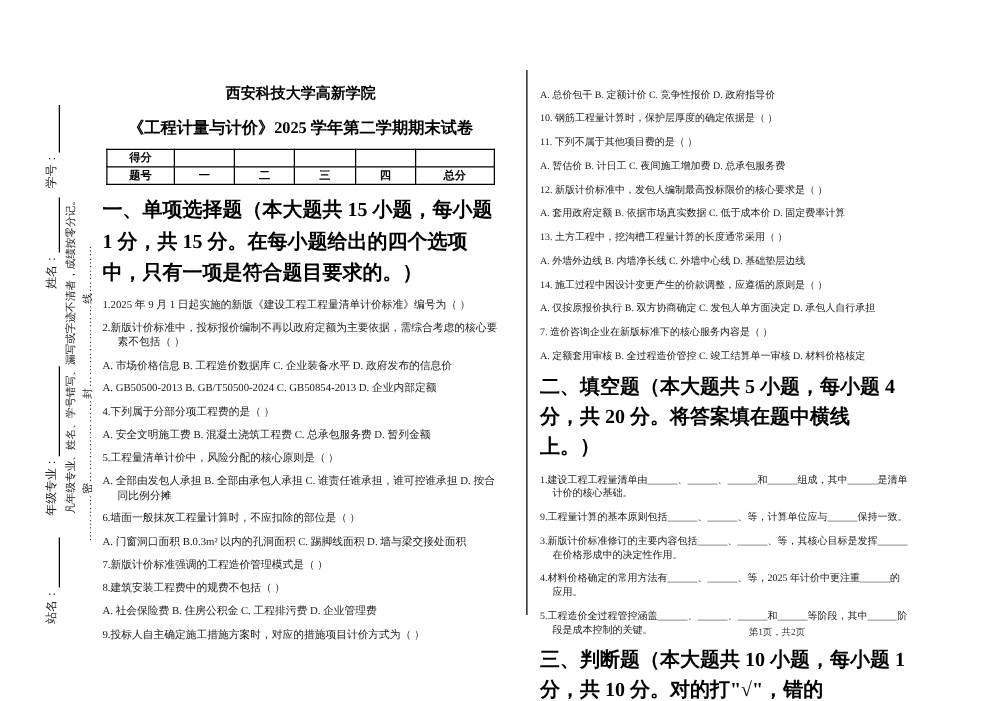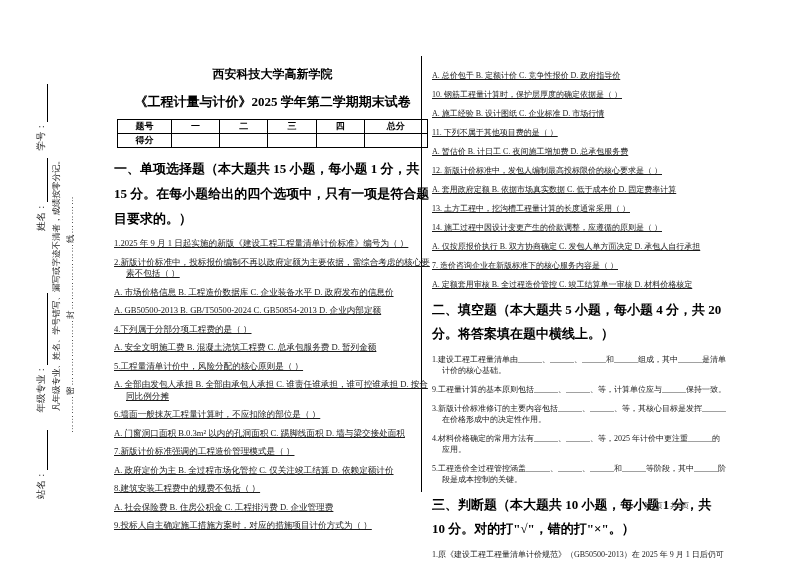--- a/index.html
+++ b/index.html
@@ -8,35 +8,35 @@
   
   .seal-wrap{position:absolute;left:28px;top:0;width:561px;height:66px;
              transform-origin:0 0;transform:rotate(-90deg) translateX(-561px);}
   .seal-fields{display:flex;align-items:flex-end;font-size:9.5px;white-space:nowrap;height:20px;color:#222;}
   .blank-line{display:inline-block;border-bottom:1px solid #000;height:9px;vertical-align:bottom;}
   .bl-40{width:40px}.bl-72{width:72px}.bl-44{width:44px}.bl-38{width:38px}
   .seal-warning{font-size:8.5px;margin-top:3px;margin-left:150px;white-space:nowrap;color:#222;}
   .seal-dots{font-size:8.5px;margin-top:2px;margin-left:128px;letter-spacing:1px;white-space:nowrap;color:#222;}
   
   .divider{position:absolute;left:421px;top:56px;width:1px;height:436px;background:#000;}
-  .col-left{position:absolute;left:114px;top:66px;width:317px;}
+  .col-left{position:absolute;left:82px;top:66px;width:317px;}
   .col-right{position:absolute;left:432px;top:62px;width:294px;}
   
   .school{text-align:center;font-weight:bold;font-size:12px;color:#000;}
   .exam-title{text-align:center;font-weight:bold;font-size:13px;color:#000;margin-top:10px;}
   table.score{width:98%;margin:8px auto 0 auto;border-collapse:collapse;font-size:9px;table-layout:fixed;}
   table.score td{border:1px solid #000;height:13px;text-align:center;padding:0;font-weight:bold;color:#000;}
   td.c-first{width:17%;} td.c-last{width:20%;}
   
-  .sec-title{font-weight:bold;font-size:13px;line-height:25px;color:#000;margin-top:8px;}
-  .q,.opts{font-size:8.6px;line-height:11.5px;margin-top:7px;padding-left:12px;text-indent:-12px;text-decoration:underline;}
+  .sec-title{font-weight:bold;font-size:16px;line-height:25px;color:#000;margin-top:8px;}
+  .q,.opts{font-size:8.6px;line-height:11.5px;margin-top:7px;padding-left:12px;text-indent:-12px;}
   .col-right .q,.col-right .opts{font-size:8px;margin-top:8px;line-height:11px;}
   .fill,.judge{font-size:8px;line-height:11px;margin-top:8px;padding-left:10px;text-indent:-10px;}
   .col-right .sec-title{line-height:24px;}
-  .footer{position:absolute;left:644px;top:501px;font-size:7.5px;color:#333;}
+  .footer{position:absolute;left:599px;top:501px;font-size:7.5px;color:#333;}
 </style>
 </head>
 <body>
 
 <div class="page">
 
   <div class="seal-wrap">
     <div class="seal-fields">
       <span style="margin-left:62px">站名：</span>
         <span class="blank-line bl-40"></span>
@@ -53,66 +53,65 @@
 
   <div class="divider"></div>
 
   <div class="col-left">
     <div class="school">西安科技大学高新学院</div>
     <div class="exam-title">《工程计量与计价》2025 学年第二学期期末试卷</div>
 
     <table class="score">
       <tbody>
           <tr>
+        <td class="c-first">得分</td>
+        <td></td>
+        <td></td>
+        <td></td>
+        <td></td>
+        <td class="c-last"></td>
+      </tr>
+      <tr>
         <td class="c-first">题号</td>
         <td>一</td>
         <td>二</td>
         <td>三</td>
         <td>四</td>
         <td class="c-last">总分</td>
-      </tr>
-      <tr>
-        <td class="c-first">得分</td>
-        <td></td>
-        <td></td>
-        <td></td>
-        <td></td>
-        <td class="c-last"></td>
       </tr>
     </tbody>
       </table>
 
     <div class="sec-title">一、单项选择题（本大题共 15 小题，每小题 1 分，共 15 分。在每小题给出的四个选项中，只有一项是符合题目要求的。）</div>
 
     <div class="q">1.2025 年 9 月 1 日起实施的新版《建设工程工程量清单计价标准》编号为（ ）</div>
     <div class="q">2.新版计价标准中，投标报价编制不再以政府定额为主要依据，需综合考虑的核心要素不包括（ ）</div>
     <div class="opts">A. 市场价格信息 B. 工程造价数据库 C. 企业装备水平 D. 政府发布的信息价</div>
     <div class="opts">A. GB50500-2013 B. GB/T50500-2024 C. GB50854-2013 D. 企业内部定额</div>
     <div class="q">4.下列属于分部分项工程费的是（ ）</div>
     <div class="opts">A. 安全文明施工费 B. 混凝土浇筑工程费 C. 总承包服务费 D. 暂列金额</div>
     <div class="q">5.工程量清单计价中，风险分配的核心原则是（ ）</div>
     <div class="opts">A. 全部由发包人承担 B. 全部由承包人承担 C. 谁责任谁承担，谁可控谁承担 D. 按合同比例分摊</div>
     <div class="q">6.墙面一般抹灰工程量计算时，不应扣除的部位是（ ）</div>
     <div class="opts">A. 门窗洞口面积 B.0.3m² 以内的孔洞面积 C. 踢脚线面积 D. 墙与梁交接处面积</div>
     <div class="q">7.新版计价标准强调的工程造价管理模式是（ ）</div>
-    <div class="opts">A. 政府定价为主 B. 全过程市场化管控 C. 仅关注竣工结算 D. 依赖定额计价</div>
     <div class="q">8.建筑安装工程费中的规费不包括（ ）</div>
     <div class="opts">A. 社会保险费 B. 住房公积金 C. 工程排污费 D. 企业管理费</div>
     <div class="q">9.投标人自主确定施工措施方案时，对应的措施项目计价方式为（ ）</div>
   </div>
 
   <div class="col-right">
     <div class="opts">A. 总价包干 B. 定额计价 C. 竞争性报价 D. 政府指导价</div>
     <div class="q">10. 钢筋工程量计算时，保护层厚度的确定依据是（ ）</div>
-    <div class="opts">A. 施工经验 B. 设计图纸 C. 企业标准 D. 市场行情</div>
     <div class="q">11. 下列不属于其他项目费的是（ ）</div>
     <div class="opts">A. 暂估价 B. 计日工 C. 夜间施工增加费 D. 总承包服务费</div>
     <div class="q">12. 新版计价标准中，发包人编制最高投标限价的核心要求是（ ）</div>
     <div class="opts">A. 套用政府定额 B. 依据市场真实数据 C. 低于成本价 D. 固定费率计算</div>
     <div class="q">13. 土方工程中，挖沟槽工程量计算的长度通常采用（ ）</div>
+    <div class="opts">A. 外墙外边线 B. 内墙净长线 C. 外墙中心线 D. 基础垫层边线</div>
     <div class="q">14. 施工过程中因设计变更产生的价款调整，应遵循的原则是（ ）</div>
     <div class="opts">A. 仅按原报价执行 B. 双方协商确定 C. 发包人单方面决定 D. 承包人自行承担</div>
     <div class="q">7. 造价咨询企业在新版标准下的核心服务内容是（ ）</div>
     <div class="opts">A. 定额套用审核 B. 全过程造价管控 C. 竣工结算单一审核 D. 材料价格核定</div>
 
     <div class="sec-title">二、填空题（本大题共 5 小题，每小题 4 分，共 20 分。将答案填在题中横线上。）</div>
     <div class="fill">1.建设工程工程量清单由______、______、______和______组成，其中______是清单计价的核心基础。</div>
     <div class="fill">9.工程量计算的基本原则包括______、______、等，计算单位应与______保持一致。</div>
     <div class="fill">3.新版计价标准修订的主要内容包括______、______、等，其核心目标是发挥______在价格形成中的决定性作用。</div>
     <div class="fill">4.材料价格确定的常用方法有______、______、等，2025 年计价中更注重______的应用。</div>

